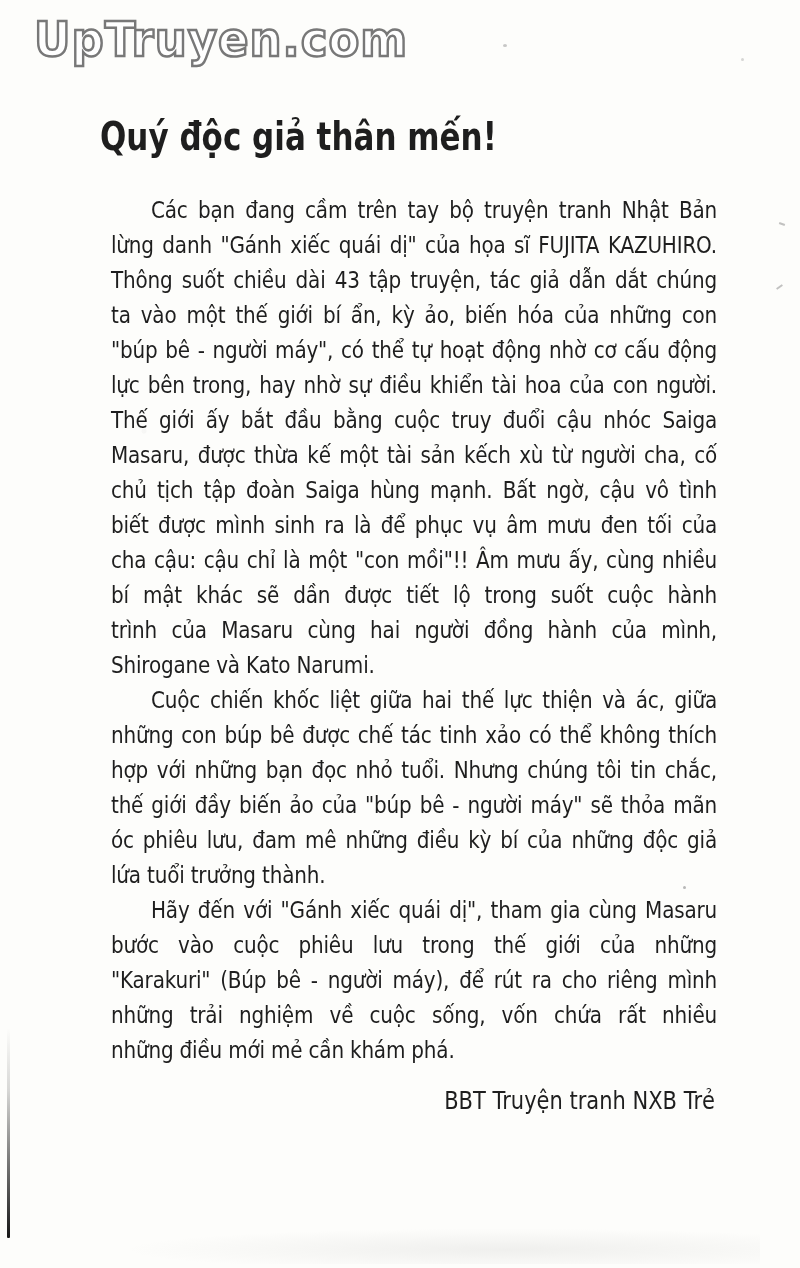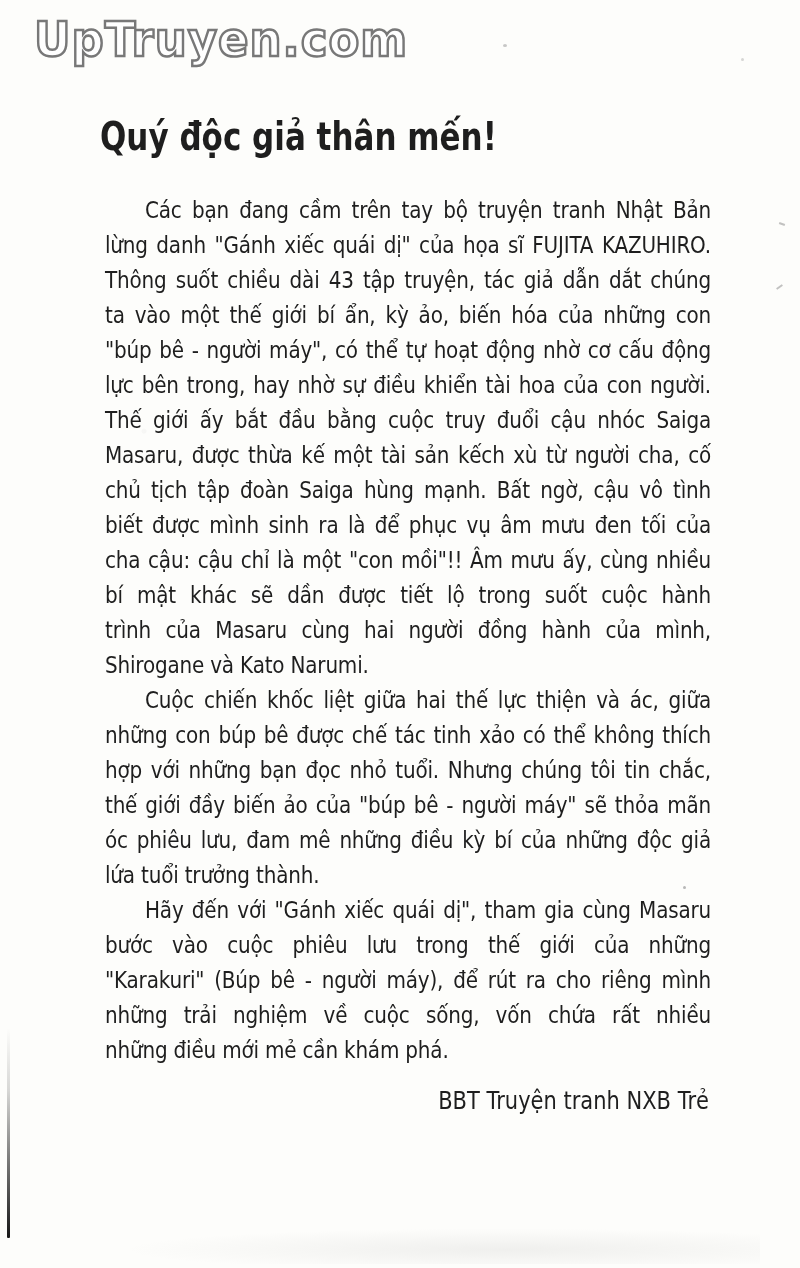--- a/index.html
+++ b/index.html
@@ -25,21 +25,21 @@
   }
   .page-title {
     position:absolute; left:100px; top:118px;
     font-size:31px; font-weight:bold;
     letter-spacing:0px;
     transform:scaleY(1.28);
     transform-origin:left center;
     white-space:nowrap;
   }
   .body-block {
-    position:absolute; left:105px; top:193px; width:606px;
+    position:absolute; left:111px; top:193px; width:606px;
   }
   .line {
     height:35px; line-height:35px;
     font-size:20px;
     letter-spacing:-0.2px;
     text-align:justify;
     text-align-last:justify;
     transform:scaleY(1.15);
     transform-origin:center 55%;
     white-space:normal;

